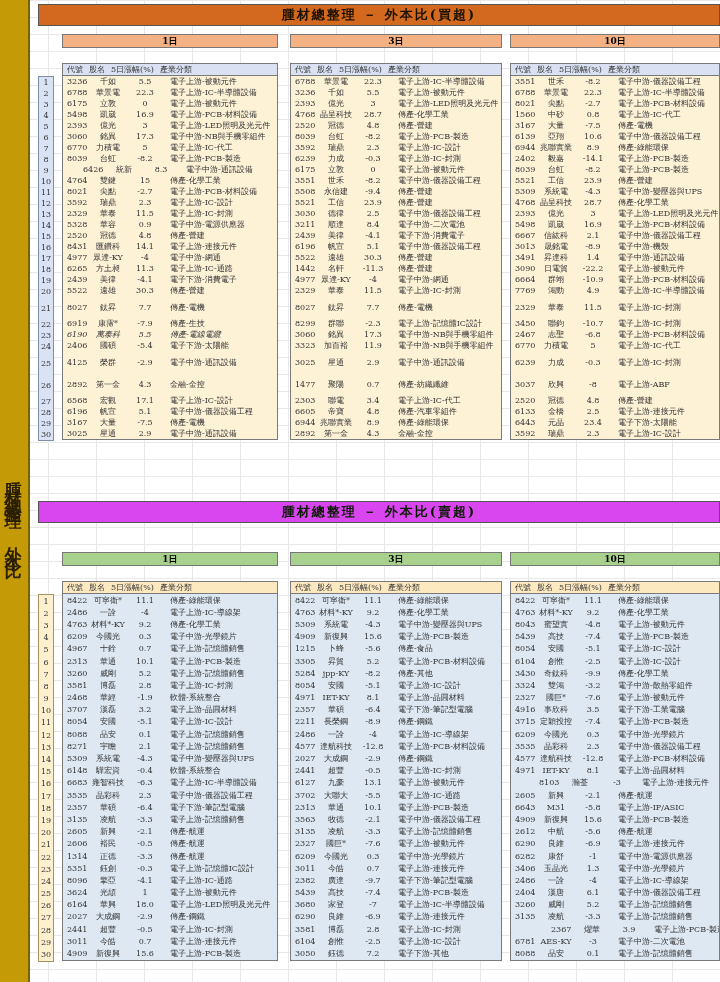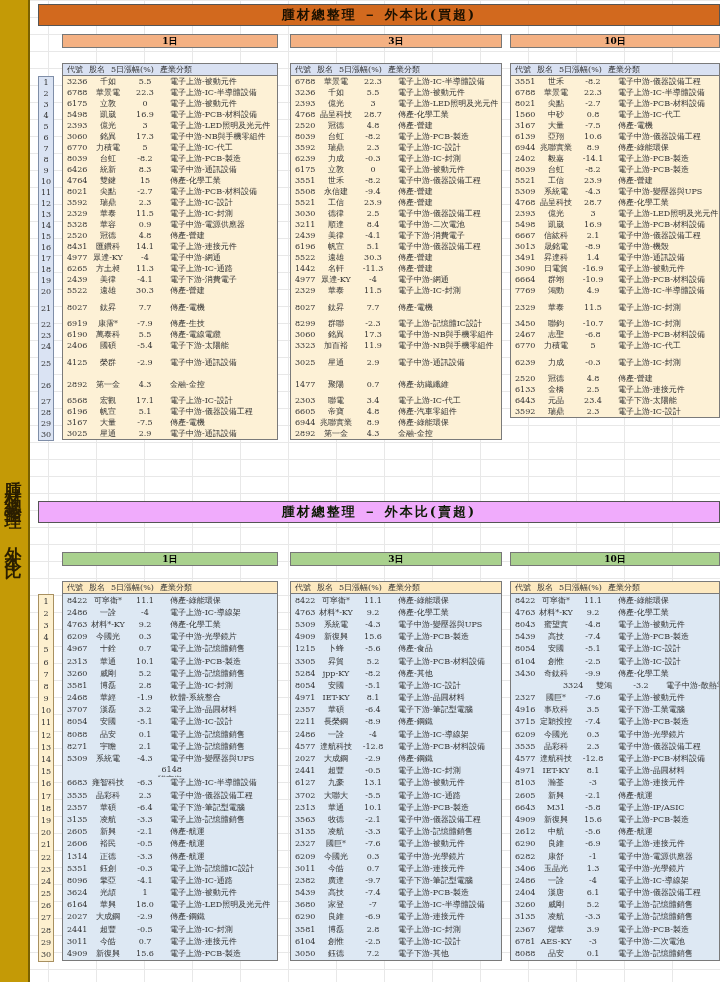--- a/index.html
+++ b/index.html
@@ -23,21 +23,21 @@
     font-size: 17px; font-weight: bold; color: #2a1e00; letter-spacing: 8px;
     margin-top: 40px;
   }
   .banner {
     position: absolute; left: 38px; width: 682px; height: 22px;
     display: flex; align-items: center; justify-content: center;
     font-size: 13px; font-weight: bold; color: #1a1000; letter-spacing: 2px;
     border: 1px solid #555;
   }
   .banner.buy { top: 4px; background: #d2691e; }
-  .banner.sell { top: 501px; background: #f0abfc; color: #0c1a04; }
+  .banner.sell { top: 501px; background: #d946ef; color: #0c1a04; }
   .period {
     position: absolute; height: 14px; font-size: 9px; font-weight: bold;
     display: flex; align-items: center; justify-content: center;
     border: 1px solid #777;
   }
   .buy-period { background: #f4b183; top: 34px; }
   .sell-period { background: #a9d18e; top: 552px; }
   .idx {
     position: absolute; left: 38px; width: 16px;
     border: 1px solid #7f8ea8;
@@ -161,21 +161,21 @@
           <span class="c-name">力積電</span>
           <span class="c-pct">5</span>
           <span class="c-ind">電子上游-IC-代工</span>
         </div>
         <div class="row" style="height: 11px;">
           <span class="c-code">8039</span>
           <span class="c-name">台虹</span>
           <span class="c-pct">-8.2</span>
           <span class="c-ind">電子上游-PCB-製造</span>
         </div>
-        <div class="row" style="height: 11px;">
+        <div class="row" style="height: 11px; margin-left: 16px;">
           <span class="c-code">6426</span>
           <span class="c-name">統新</span>
           <span class="c-pct">8.3</span>
           <span class="c-ind">電子中游-通訊設備</span>
         </div>
         <div class="row" style="height: 11px;">
           <span class="c-code">4764</span>
           <span class="c-name">雙鍵</span>
           <span class="c-pct">15</span>
           <span class="c-ind">傳產-化學工業</span>
@@ -245,21 +245,21 @@
           <span class="c-name">鈦昇</span>
           <span class="c-pct">7.7</span>
           <span class="c-ind">傳產-電機</span>
         </div>
         <div class="row" style="height: 11px;">
           <span class="c-code">6919</span>
           <span class="c-name">康霈*</span>
           <span class="c-pct">-7.9</span>
           <span class="c-ind">傳產-生技</span>
         </div>
-        <div class="row" style="height: 11px;">
+        <div class="row" style="height: 11px; font-style: italic;">
           <span class="c-code">6190</span>
           <span class="c-name">萬泰科</span>
           <span class="c-pct">5.5</span>
           <span class="c-ind">傳產-電線電纜</span>
         </div>
         <div class="row" style="height: 11px;">
           <span class="c-code">2406</span>
           <span class="c-name">國碩</span>
           <span class="c-pct">-5.4</span>
           <span class="c-ind">電子下游-太陽能</span>
@@ -598,21 +598,21 @@
         </div>
         <div class="row" style="height: 11px;">
           <span class="c-code">3491</span>
           <span class="c-name">昇達科</span>
           <span class="c-pct">1.4</span>
           <span class="c-ind">電子中游-通訊設備</span>
         </div>
         <div class="row" style="height: 11px;">
           <span class="c-code">3090</span>
           <span class="c-name">日電貿</span>
-          <span class="c-pct">-16.9</span>
+          <span class="c-pct">-22.2</span>
           <span class="c-ind">電子上游-被動元件</span>
         </div>
         <div class="row" style="height: 11px;">
           <span class="c-code">6664</span>
           <span class="c-name">群翊</span>
           <span class="c-pct">-10.9</span>
           <span class="c-ind">電子上游-PCB-材料設備</span>
         </div>
         <div class="row" style="height: 11px;">
           <span class="c-code">7769</span>
@@ -642,20 +642,26 @@
           <span class="c-code">6770</span>
           <span class="c-name">力積電</span>
           <span class="c-pct">5</span>
           <span class="c-ind">電子上游-IC-代工</span>
         </div>
         <div class="row" style="height: 22px;">
           <span class="c-code">6239</span>
           <span class="c-name">力成</span>
           <span class="c-pct">-0.3</span>
           <span class="c-ind">電子上游-IC-封測</span>
+        </div>
+        <div class="row" style="height: 22px;">
+          <span class="c-code">3037</span>
+          <span class="c-name">欣興</span>
+          <span class="c-pct">-8</span>
+          <span class="c-ind">電子上游-ABF</span>
         </div>
         <div class="row" style="height: 11px;">
           <span class="c-code">2520</span>
           <span class="c-name">冠德</span>
           <span class="c-pct">4.8</span>
           <span class="c-ind">傳產-營建</span>
         </div>
         <div class="row" style="height: 11px;">
           <span class="c-code">6133</span>
           <span class="c-name">金橋</span>
@@ -796,21 +802,21 @@
           <span class="c-name">宇瞻</span>
           <span class="c-pct">2.1</span>
           <span class="c-ind">電子上游-記憶體銷售</span>
         </div>
         <div class="row" style="height: 12.2px;">
           <span class="c-code">5309</span>
           <span class="c-name">系統電</span>
           <span class="c-pct">-4.3</span>
           <span class="c-ind">電子中游-變壓器與UPS</span>
         </div>
-        <div class="row" style="height: 12.2px; flex-direction: column;">
+        <div class="row" style="height: 12.2px;">
           <span class="c-code">6148</span>
           <span class="c-name">驊宏資</span>
           <span class="c-pct">-0.4</span>
           <span class="c-ind">軟體-系統整合</span>
         </div>
         <div class="row" style="height: 12.2px;">
           <span class="c-code">6683</span>
           <span class="c-name">雍智科技</span>
           <span class="c-pct">-6.3</span>
           <span class="c-ind">電子上游-IC-半導體設備</span>
@@ -1134,21 +1140,21 @@
           <span class="c-name">創惟</span>
           <span class="c-pct">-2.5</span>
           <span class="c-ind">電子上游-IC-設計</span>
         </div>
         <div class="row" style="height: 12.2px;">
           <span class="c-code">3430</span>
           <span class="c-name">奇鈦科</span>
           <span class="c-pct">-9.9</span>
           <span class="c-ind">傳產-化學工業</span>
         </div>
-        <div class="row" style="height: 12.2px; margin-left: 48px;">
+        <div class="row" style="height: 12.2px;">
           <span class="c-code">3324</span>
           <span class="c-name">雙鴻</span>
           <span class="c-pct">-3.2</span>
           <span class="c-ind">電子中游-散熱零組件</span>
         </div>
         <div class="row" style="height: 12.2px;">
           <span class="c-code">2327</span>
           <span class="c-name">國巨*</span>
           <span class="c-pct">-7.6</span>
           <span class="c-ind">電子上游-被動元件</span>
@@ -1182,21 +1188,21 @@
           <span class="c-name">達航科技</span>
           <span class="c-pct">-12.8</span>
           <span class="c-ind">電子上游-PCB-材料設備</span>
         </div>
         <div class="row" style="height: 12.2px;">
           <span class="c-code">4971</span>
           <span class="c-name">IET-KY</span>
           <span class="c-pct">8.1</span>
           <span class="c-ind">電子上游-晶圓材料</span>
         </div>
-        <div class="row" style="height: 12.2px;">
+        <div class="row" style="height: 12.2px; padding-left: 24px;">
           <span class="c-code">8103</span>
           <span class="c-name">瀚荃</span>
           <span class="c-pct">-3</span>
           <span class="c-ind">電子上游-連接元件</span>
         </div>
         <div class="row" style="height: 12.2px;">
           <span class="c-code">2605</span>
           <span class="c-name">新興</span>
           <span class="c-pct">-2.1</span>
           <span class="c-ind">傳產-航運</span>
@@ -1254,21 +1260,21 @@
           <span class="c-name">威剛</span>
           <span class="c-pct">5.2</span>
           <span class="c-ind">電子上游-記憶體銷售</span>
         </div>
         <div class="row" style="height: 12.2px;">
           <span class="c-code">3135</span>
           <span class="c-name">凌航</span>
           <span class="c-pct">-3.3</span>
           <span class="c-ind">電子上游-記憶體銷售</span>
         </div>
-        <div class="row" style="height: 12.2px;">
+        <div class="row" style="height: 12.2px; padding-left: 36px;">
           <span class="c-code">2367</span>
           <span class="c-name">燿華</span>
           <span class="c-pct">3.9</span>
           <span class="c-ind">電子上游-PCB-製造</span>
         </div>
         <div class="row" style="height: 12.2px;">
           <span class="c-code">6781</span>
           <span class="c-name">AES-KY</span>
           <span class="c-pct">-3</span>
           <span class="c-ind">電子中游-二次電池</span>

